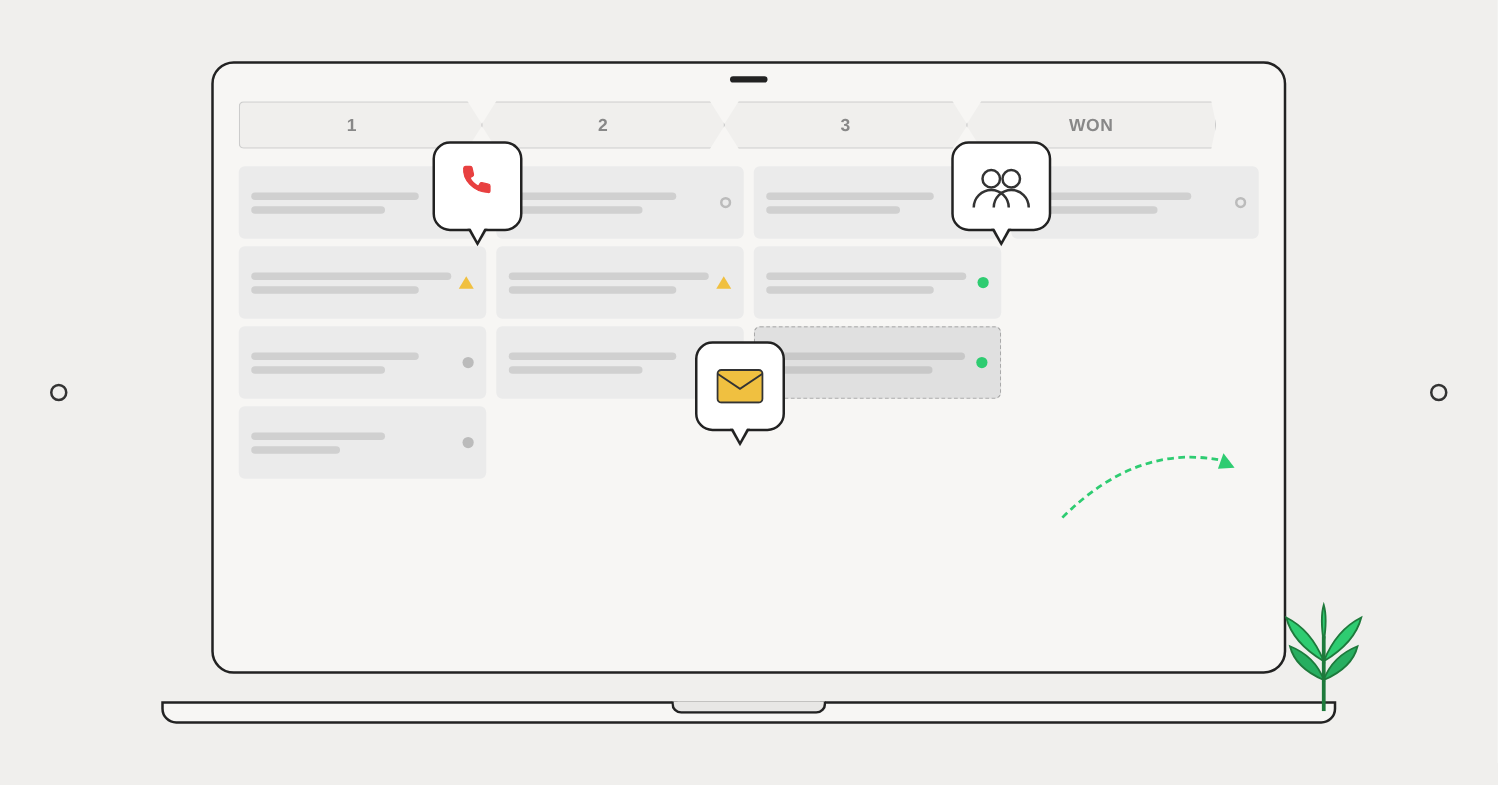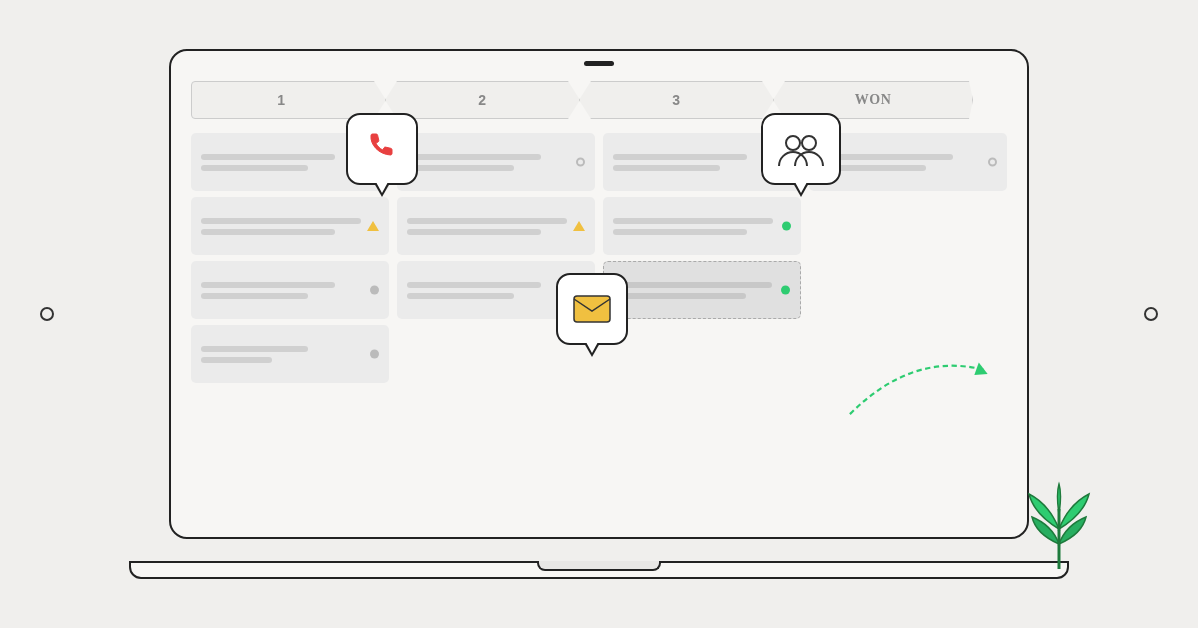--- a/index.html
+++ b/index.html
@@ -127,21 +127,20 @@
     .stage-3 {
       width: 195px;
       clip-path: polygon(12px 0, calc(100% - 12px) 0, 100% 50%, calc(100% - 12px) 100%, 12px 100%, 0 50%);
       margin-right: -1px;
       padding: 0 14px;
     }
     .stage-won {
       width: 200px;
       clip-path: polygon(12px 0, calc(100% - 4px) 0, 100% 50%, calc(100% - 4px) 100%, 12px 100%, 0 50%);
       padding: 0 14px;
-      font-family: Liberation Serif, serif;
     }
 
     
     .pipeline-columns {
       display: flex;
       gap: 8px;
       height: 360px;
     }
 
     .pipeline-col {

